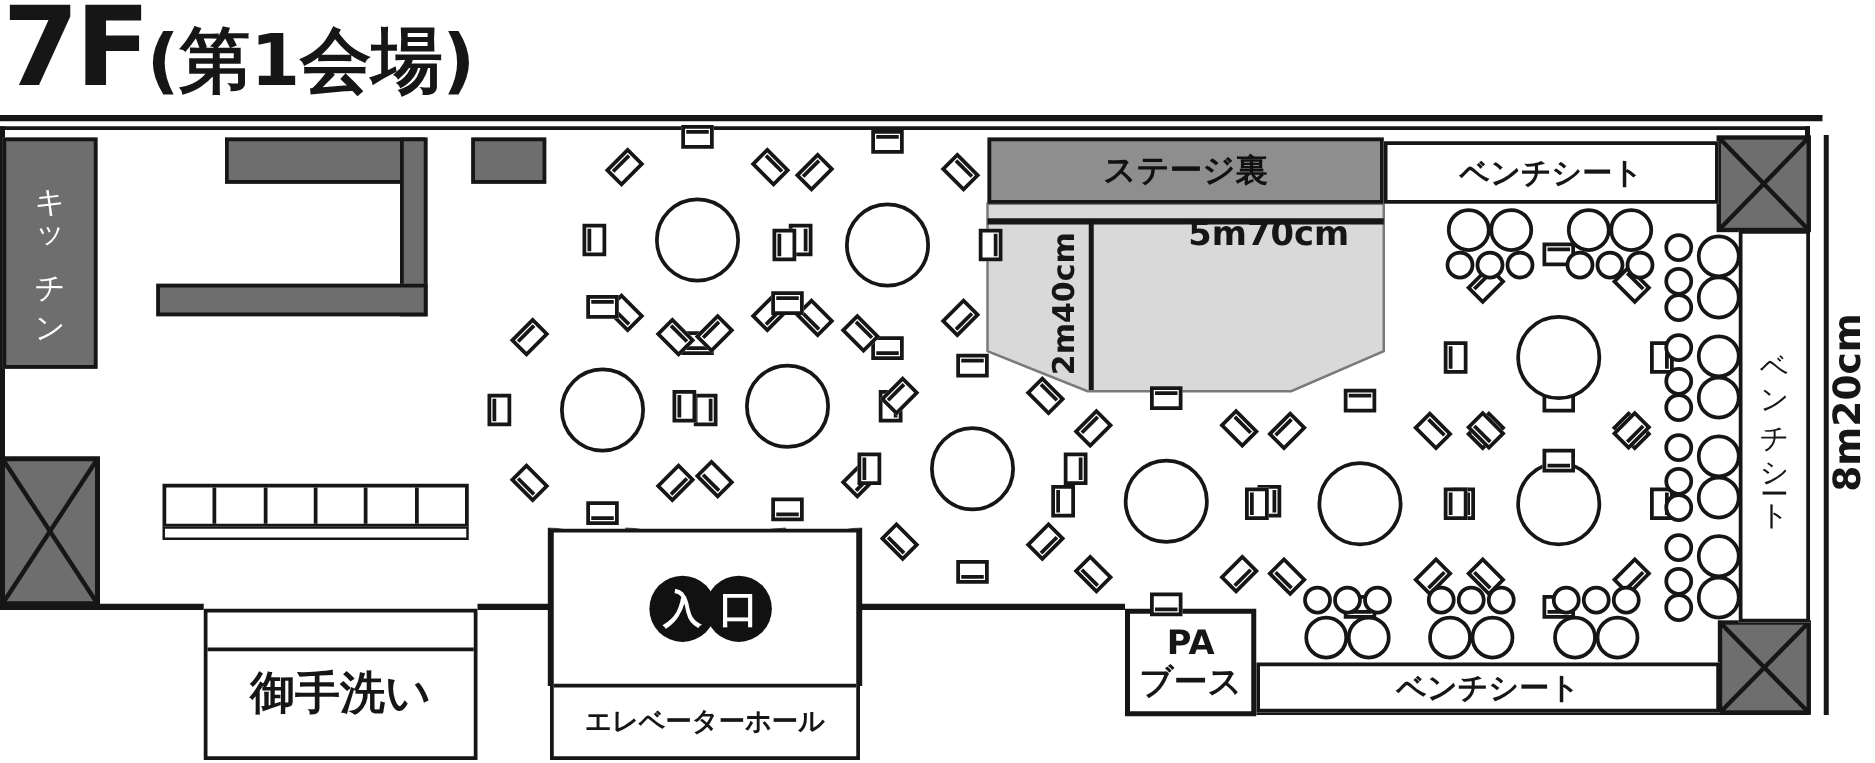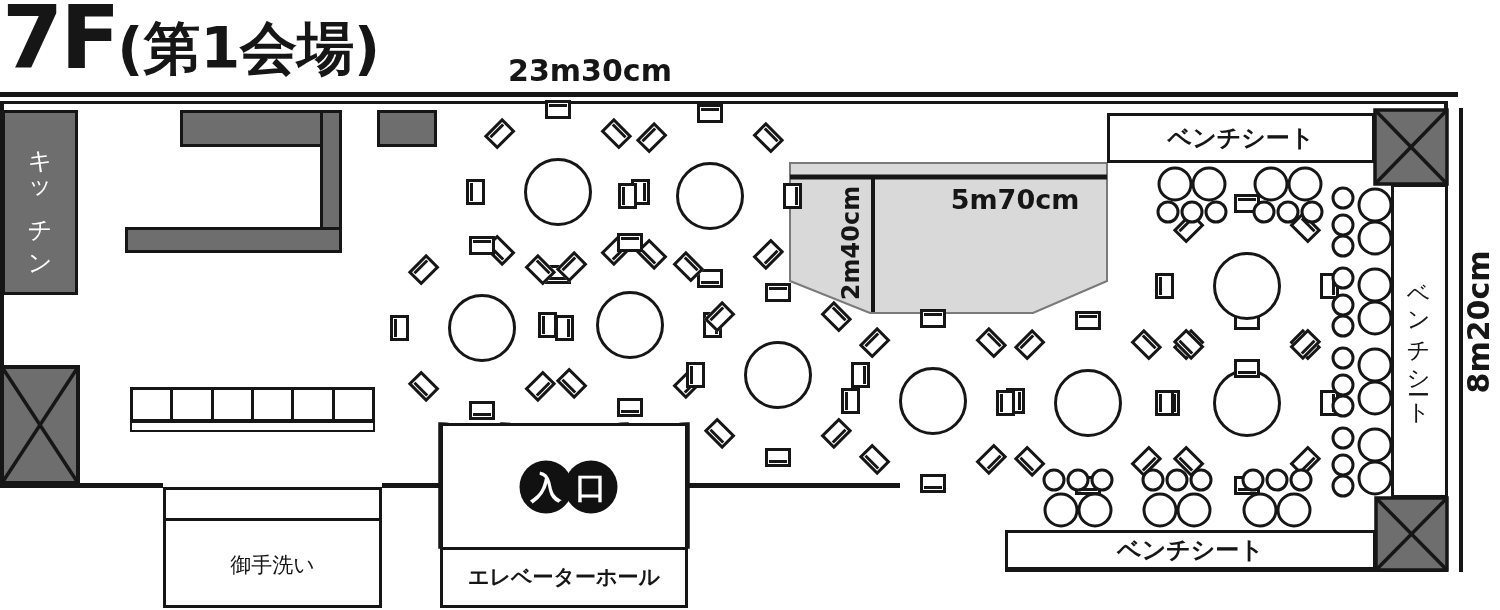--- a/index.html
+++ b/index.html
@@ -46,21 +46,20 @@
 </style>
 </head>
 <body>
 
 <div class="plan">
 
   <div class="title">
     <span class="t1">7F</span><span class="t2">(第1会場)</span>
   </div>
 
-  <div class="label" style="left:500px;top:52px;width:180px;height:36px;font-size:30px;font-weight:600;">23m30cm</div>
   <div class="label" style="left:1388px;top:304px;width:180px;height:36px;font-size:30px;font-weight:600;transform:rotate(-90deg);">8m20cm</div>
 
   <div class="wall" style="left:0;top:92px;width:1458px;height:5px;"></div>
   <div class="wall" style="left:0;top:101px;width:1448px;height:3px;"></div>
   <div class="wall" style="left:0;top:101px;width:4px;height:387px;"></div>
   <div class="wall" style="left:1444px;top:101px;width:4px;height:471px;"></div>
   <div class="wall" style="left:1459px;top:108px;width:4px;height:464px;"></div>
   <div class="wall" style="left:0;top:483px;width:163px;height:5px;"></div>
   <div class="wall" style="left:382px;top:483px;width:58px;height:5px;"></div>
   <div class="wall" style="left:688px;top:483px;width:212px;height:5px;"></div>
@@ -98,22 +97,25 @@
 
   <div class="room darkroom" style="left:2px;top:110px;width:76px;height:185px;">
     <span class="vtext" style="font-size:24px;letter-spacing:7px;">キッチン</span>
   </div>
 
   <div class="room darkroom" style="left:180px;top:110px;width:160px;height:37px;"></div>
   <div class="room darkroom" style="left:377px;top:110px;width:60px;height:37px;"></div>
   <div class="room darkroom" style="left:320px;top:110px;width:22px;height:143px;"></div>
   <div class="room darkroom" style="left:125px;top:227px;width:217px;height:26px;"></div>
 
-
-  <div class="label" style="left:930px;top:184px;width:170px;height:30px;font-size:27px;font-weight:600;">5m70cm</div>
+  <div class="room" style="left:790px;top:110px;width:317px;height:53px;background:#8e8e8e;">
+    <span style="font-size:26px;font-weight:600;color:#111;">ステージ裏</span>
+  </div>
+
+  <div class="label" style="left:930px;top:172px;width:170px;height:30px;font-size:27px;font-weight:600;">5m70cm</div>
   <div class="label" style="left:781px;top:228px;width:140px;height:30px;font-size:24px;font-weight:600;transform:rotate(-90deg);">2m40cm</div>
 
   <div class="room" style="left:1107px;top:113px;width:268px;height:50px;">
     <span style="font-size:24px;font-weight:600;">ベンチシート</span>
   </div>
   <div class="room" style="left:1391px;top:184px;width:57px;height:314px;">
     <span class="vtext" style="font-size:23px;letter-spacing:3px;">ベンチシート</span>
   </div>
   <div class="room" style="left:1005px;top:530px;width:371px;height:40px;">
     <span style="font-size:24px;font-weight:600;">ベンチシート</span>
@@ -124,34 +126,38 @@
     <div class="cell"></div>
     <div class="cell"></div>
     <div class="cell"></div>
     <div class="cell"></div>
     <div class="cell"></div>
   </div>
   <div class="sqrow-strip"></div>
 
   <div class="room" style="left:163px;top:487px;width:219px;height:121px;align-items:flex-end;">
     <div class="abs" style="left:0;top:28px;width:100%;height:3px;background:#161616;"></div>
-    <span style="font-size:21px;font-weight:400;margin-bottom:26px;">御手洗い</span>
+    <span style="font-size:36px;font-weight:700;margin-bottom:26px;">御手洗い</span>
   </div>
 
   <div class="room" style="left:440px;top:423px;width:248px;height:185px;align-items:flex-end;">
     <div class="abs" style="left:0;top:121px;width:100%;height:3px;background:#161616;"></div>
     <span style="font-size:21px;font-weight:600;margin-bottom:14px;">エレベーターホール</span>
   </div>
   <div class="ent-circle" style="left:546px;top:487px;">
     <span>入</span>
   </div>
   <div class="ent-circle" style="left:591px;top:487px;">
     <span>口</span>
   </div>
 
+  <div class="room" style="left:900px;top:487px;width:105px;height:86px;border-width:4px;flex-direction:column;line-height:1.15;">
+    <span style="font-size:27px;font-weight:700;">PA</span>
+    <span style="font-size:27px;font-weight:700;">ブース</span>
+  </div>
 
   <div class="abs" style="left:0;top:0;width:0;height:0;">
       <div class="table-group" style="left: 558px; top: 192px;">
         <div class="chair" style="transform: rotate(0deg) translateY(-48px);"></div>
         <div class="chair" style="transform: rotate(45deg) translateY(-48px);"></div>
         <div class="chair" style="transform: rotate(90deg) translateY(-48px);"></div>
         <div class="chair" style="transform: rotate(135deg) translateY(-48px);"></div>
         <div class="chair" style="transform: rotate(180deg) translateY(-48px);"></div>
         <div class="chair" style="transform: rotate(225deg) translateY(-48px);"></div>
         <div class="chair" style="transform: rotate(270deg) translateY(-48px);"></div>

